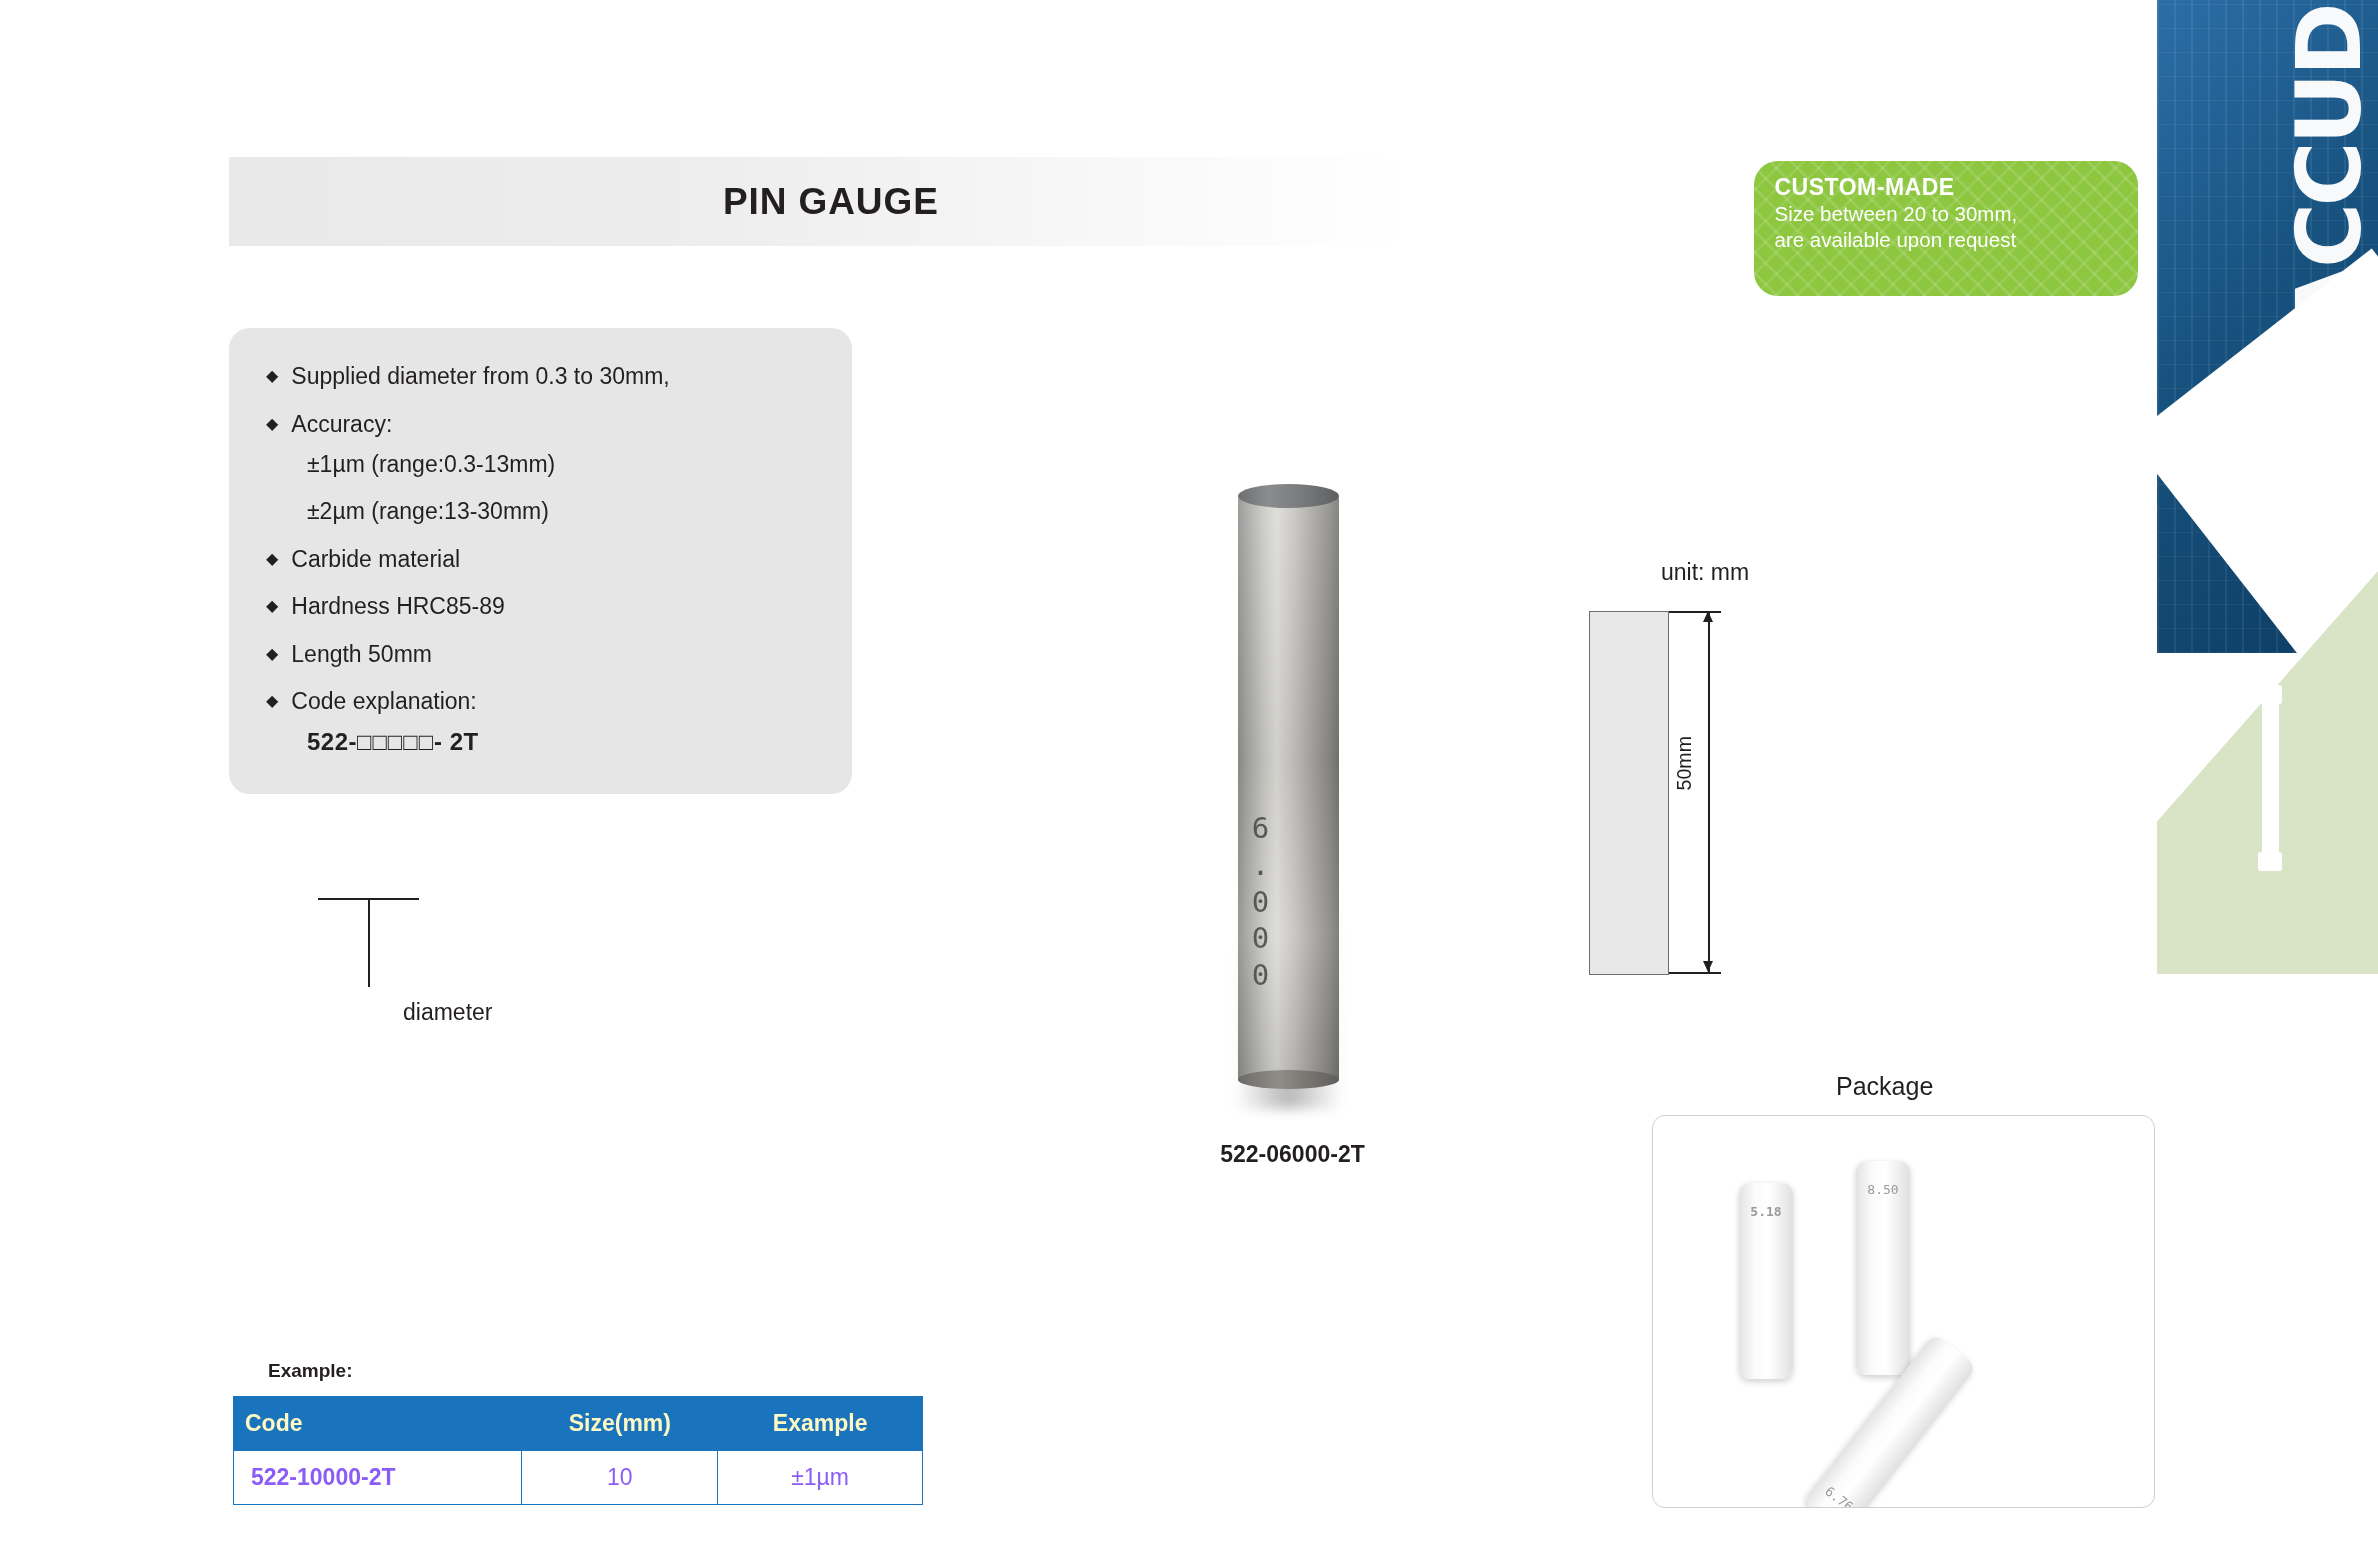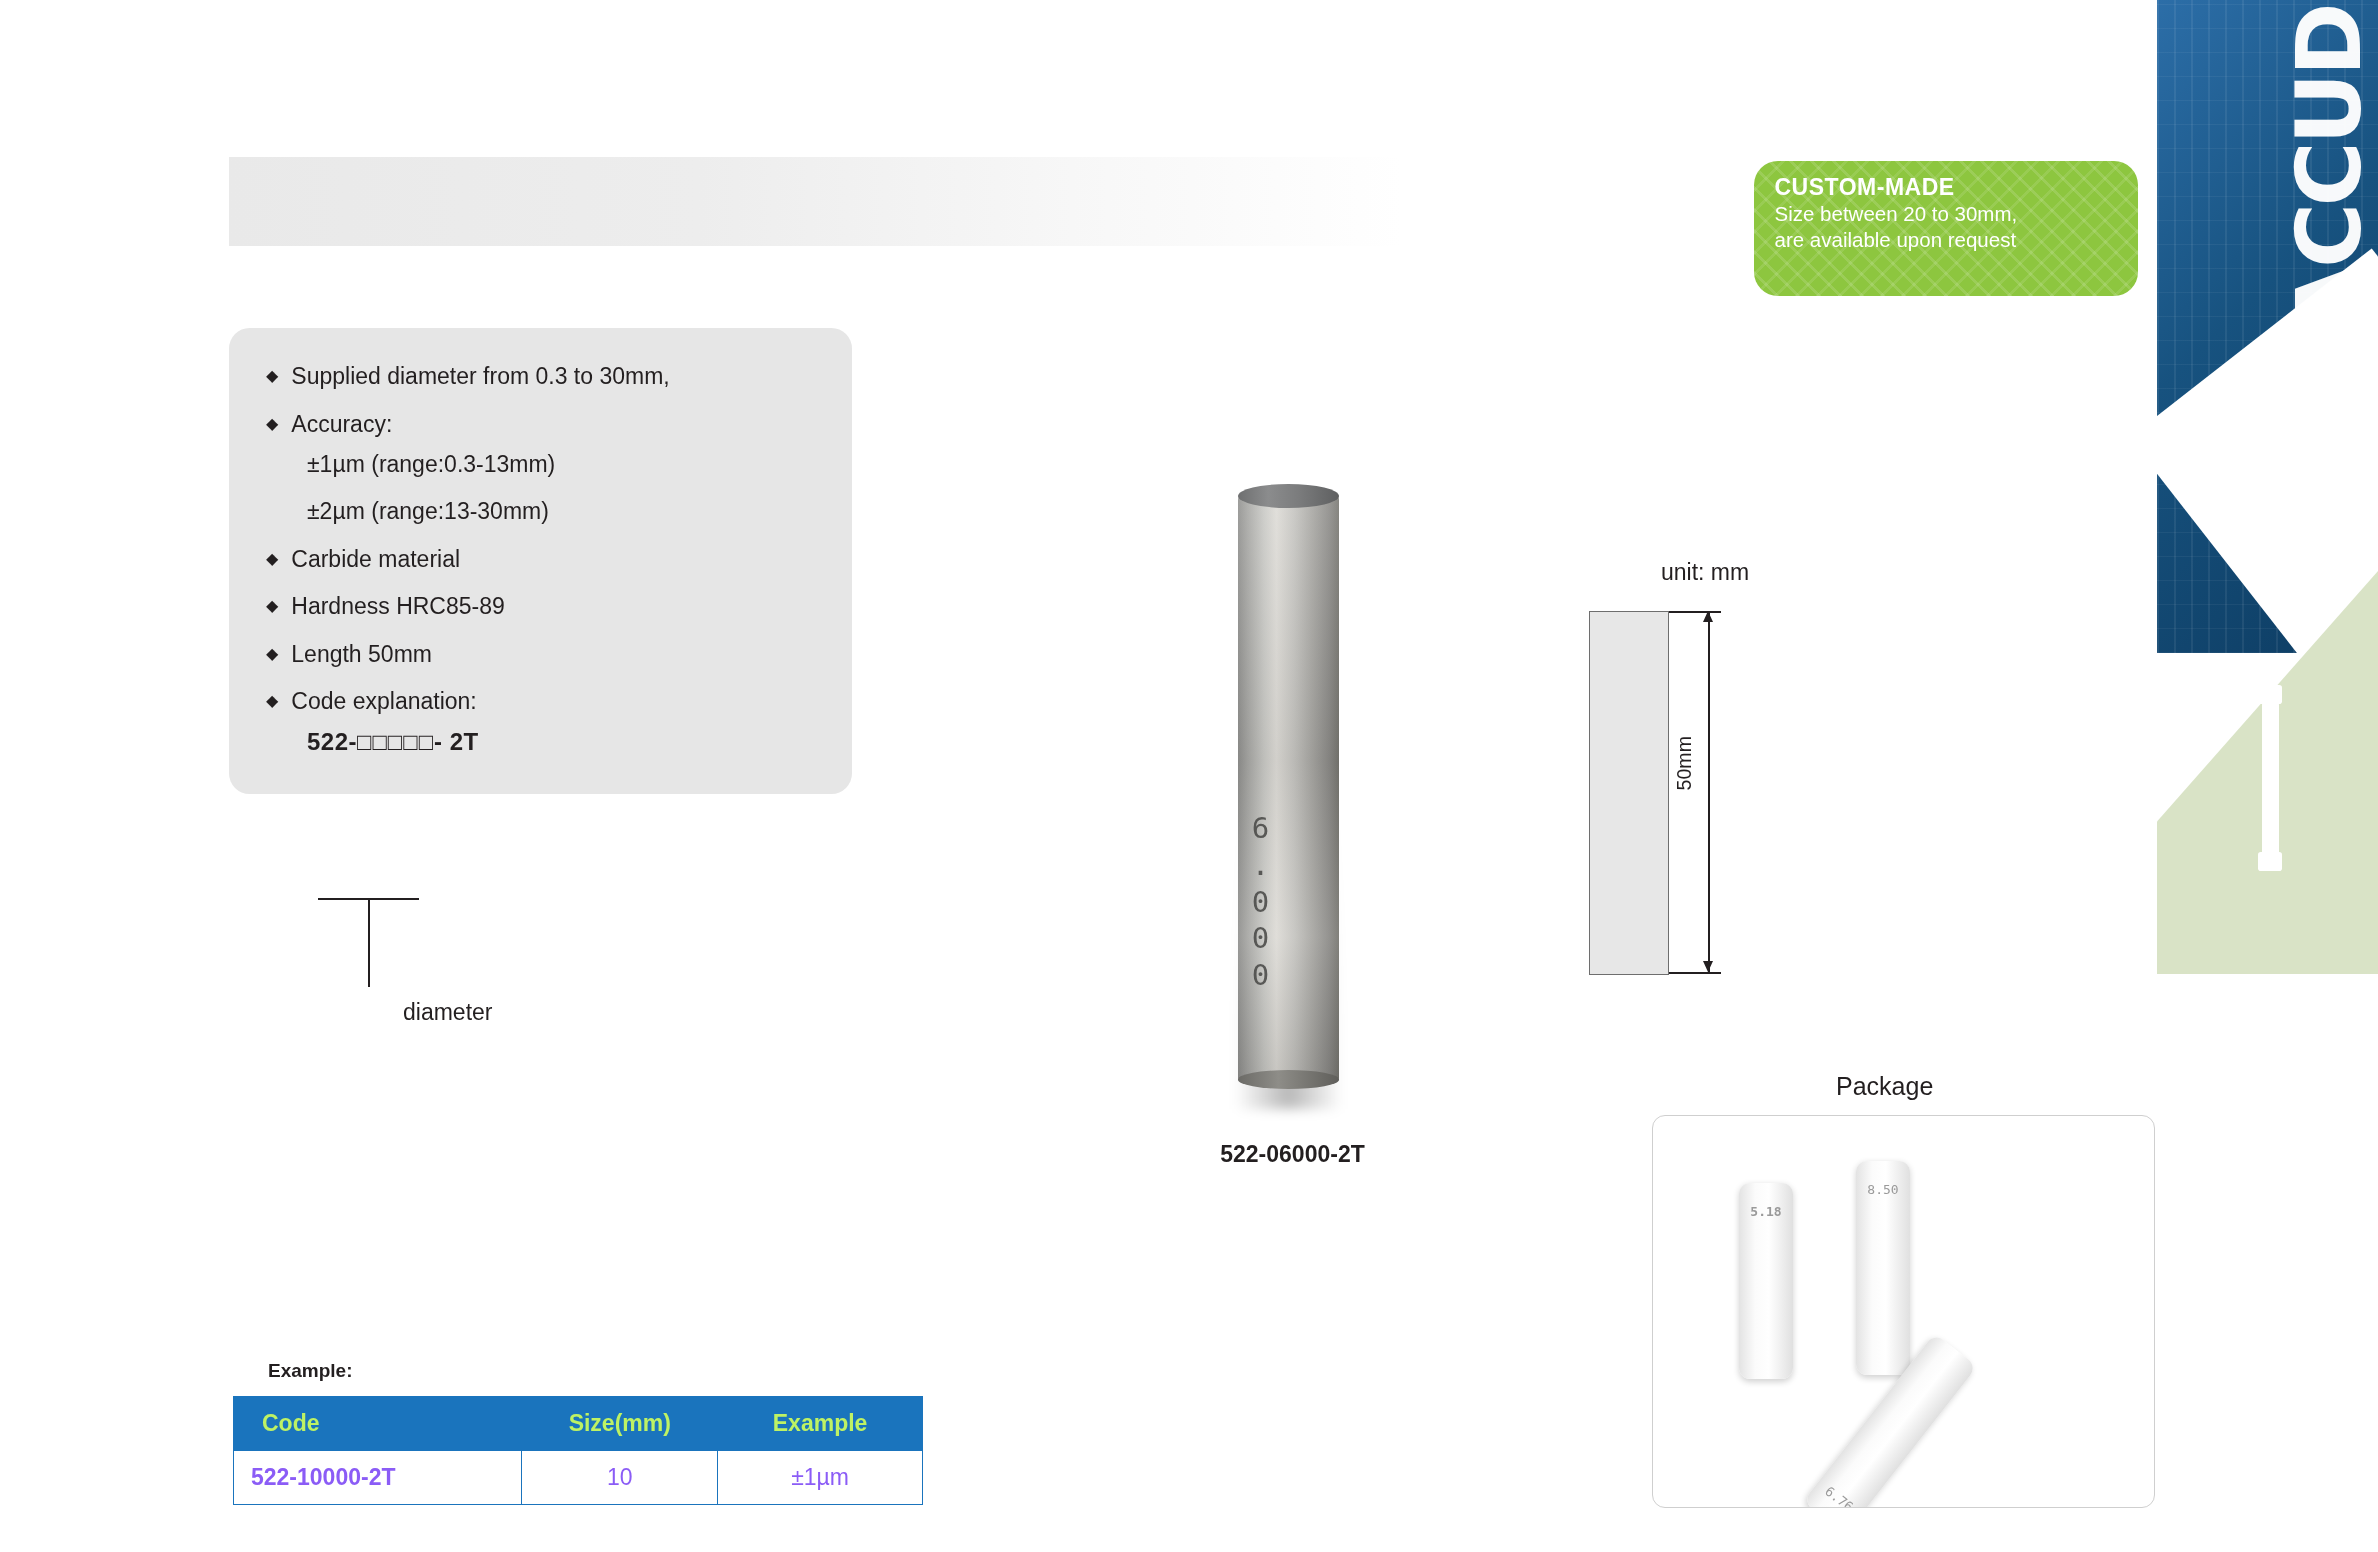--- a/index.html
+++ b/index.html
@@ -361,25 +361,25 @@
   }
   .ex-table {
     position: absolute;
     left: 233px; top: 1396px;
     width: 690px;
     border-collapse: collapse;
     font-size: 23px;
   }
   .ex-table th {
     background: #1a74bd;
-    color: #bef264;
+    color: #fef9c3;
     font-weight: bold;
     height: 54px;
     border: 1.9px solid #1a74bd;
-    padding: 0 28px;
+    padding: 0 11px;
   }
   .ex-table th:first-child { text-align: left; }
   .ex-table td {
     height: 54px;
     border: 1.9px solid #1a74bd;
     text-align: center;
     color: #8b5cf6;
   }
   .ex-table td:first-child {
     text-align: left;
@@ -397,20 +397,21 @@
   <div class="rp-logo">ACCUD</div>
   <div class="rp-pin">
     <div class="cap-top"></div>
     <div class="body"></div>
     <div class="cap-bot"></div>
   </div>
 </div>
 
 <div class="header-wrap">
   <div class="header-fade"></div>
+  <div class="header-title">PIN GAUGE</div>
 </div>
 
 <div class="custom-badge">
   <div class="custom-title">CUSTOM-MADE</div>
   <div class="custom-line">Size between 20 to 30mm,</div>
   <div class="custom-line">are available upon request</div>
 </div>
 
 <div class="specs">
   <div class="spec-row">

